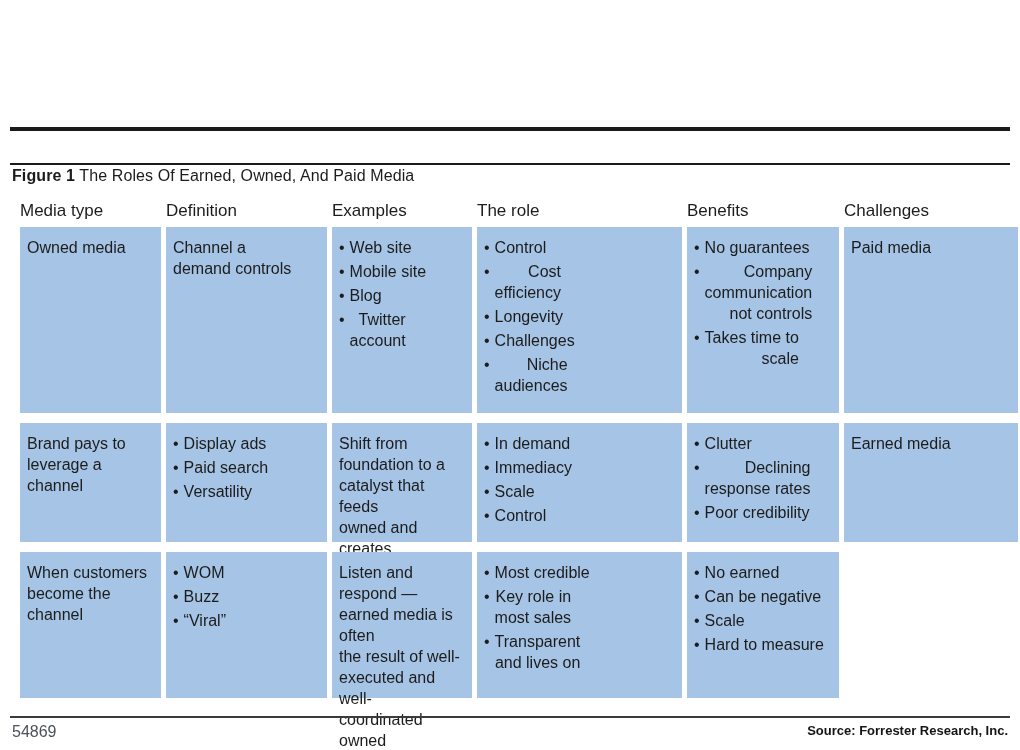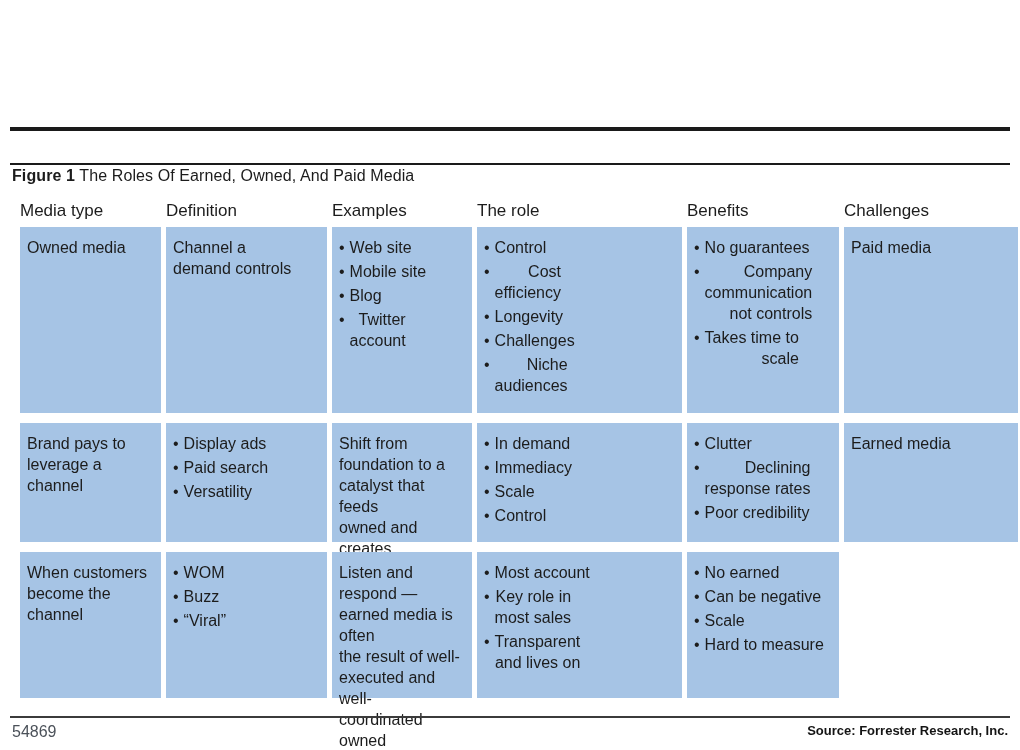--- a/index.html
+++ b/index.html
@@ -247,21 +247,21 @@
         <p>Listen and respond —
 earned media is often
 the result of well-
 executed and well-
 coordinated owned
 and paid media</p>
       </div>
     <div class="cell">
         <div class="bullet">
           <span class="dot">•</span>
-          <span class="txt">Most account</span>
+          <span class="txt">Most credible</span>
         </div>
         <div class="bullet">
           <span class="dot">•</span>
           <span class="txt">Key role in
 most sales</span>
         </div>
         <div class="bullet">
           <span class="dot">•</span>
           <span class="txt">Transparent
 and lives on</span>

